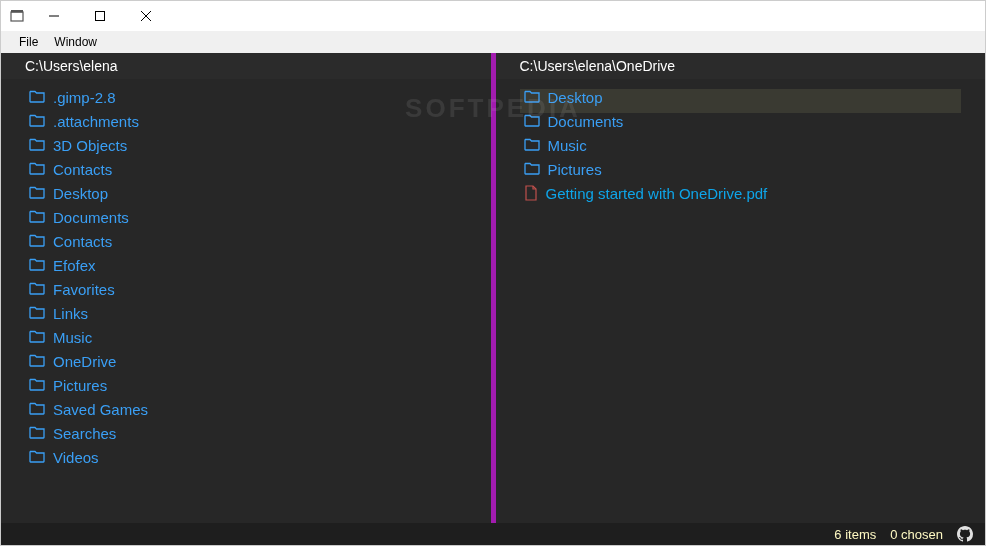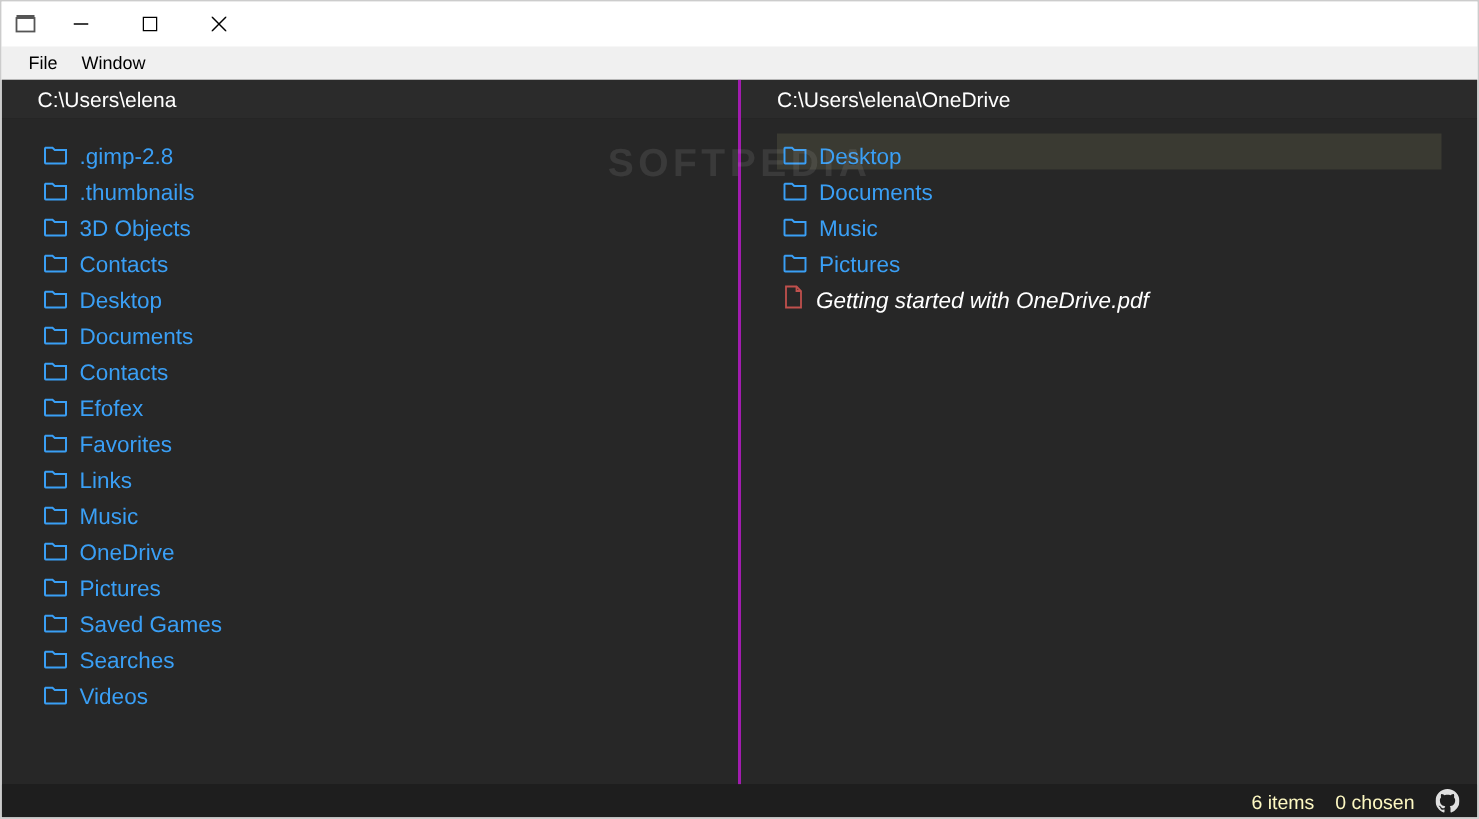--- a/index.html
+++ b/index.html
@@ -71,53 +71,52 @@
       display: flex;
       overflow: hidden;
     }
     .pane {
       flex: 1;
       display: flex;
       flex-direction: column;
       overflow: hidden;
     }
     .pane-left {
-      border-right: 2px solid #a21caf;
+      border-right: 5px solid #a21caf;
     }
     .pane-header {
       height: 26px;
       background: #2b2b2b;
       color: #ffffff;
       display: flex;
       align-items: center;
       padding-left: 24px;
       font-size: 14px;
     }
     .pane-body {
       flex: 1;
       background: #272727;
       padding: 10px 24px;
       overflow-y: auto;
     }
     .file-entry {
       display: flex;
-      align-items: flex-end;
+      align-items: flex-start;
       height: 24px;
       gap: 8px;
       padding: 0 4px;
     }
     .file-entry.selected {
       background: #3a3a32;
     }
     .file-entry.folder .file-name {
       color: #3a9ff5;
     }
     .file-entry.file .file-name {
-      color: #ffffff;
-      font-style: italic;
+      color: #0ea5e9;
     }
     .file-name {
       font-size: 15px;
     }
     .folder-icon-svg {
       width: 16px;
       height: 14px;
       flex-shrink: 0;
     }
     .pdf-icon-svg {
@@ -199,21 +198,21 @@
             <div class="file-entry folder">
               <span><svg class="folder-icon-svg" viewBox="0 0 16 14">
                   <path d="M1 2.5h5l1.5 1.5H15v8.5a.5.5 0 0 1-.5.5h-13a.5.5 0 0 1-.5-.5V3a.5.5 0 0 1 .5-.5z" fill="none" stroke="#3a9ff5" stroke-width="1.3"></path>
                 </svg></span>
               <span class="file-name">.gimp-2.8</span>
             </div>
             <div class="file-entry folder">
               <span><svg class="folder-icon-svg" viewBox="0 0 16 14">
                   <path d="M1 2.5h5l1.5 1.5H15v8.5a.5.5 0 0 1-.5.5h-13a.5.5 0 0 1-.5-.5V3a.5.5 0 0 1 .5-.5z" fill="none" stroke="#3a9ff5" stroke-width="1.3"></path>
                 </svg></span>
-              <span class="file-name">.thumbnails</span>
+              <span class="file-name">.attachments</span>
             </div>
             <div class="file-entry folder">
               <span><svg class="folder-icon-svg" viewBox="0 0 16 14">
                   <path d="M1 2.5h5l1.5 1.5H15v8.5a.5.5 0 0 1-.5.5h-13a.5.5 0 0 1-.5-.5V3a.5.5 0 0 1 .5-.5z" fill="none" stroke="#3a9ff5" stroke-width="1.3"></path>
                 </svg></span>
               <span class="file-name">3D Objects</span>
             </div>
             <div class="file-entry folder">
               <span><svg class="folder-icon-svg" viewBox="0 0 16 14">
                   <path d="M1 2.5h5l1.5 1.5H15v8.5a.5.5 0 0 1-.5.5h-13a.5.5 0 0 1-.5-.5V3a.5.5 0 0 1 .5-.5z" fill="none" stroke="#3a9ff5" stroke-width="1.3"></path>

